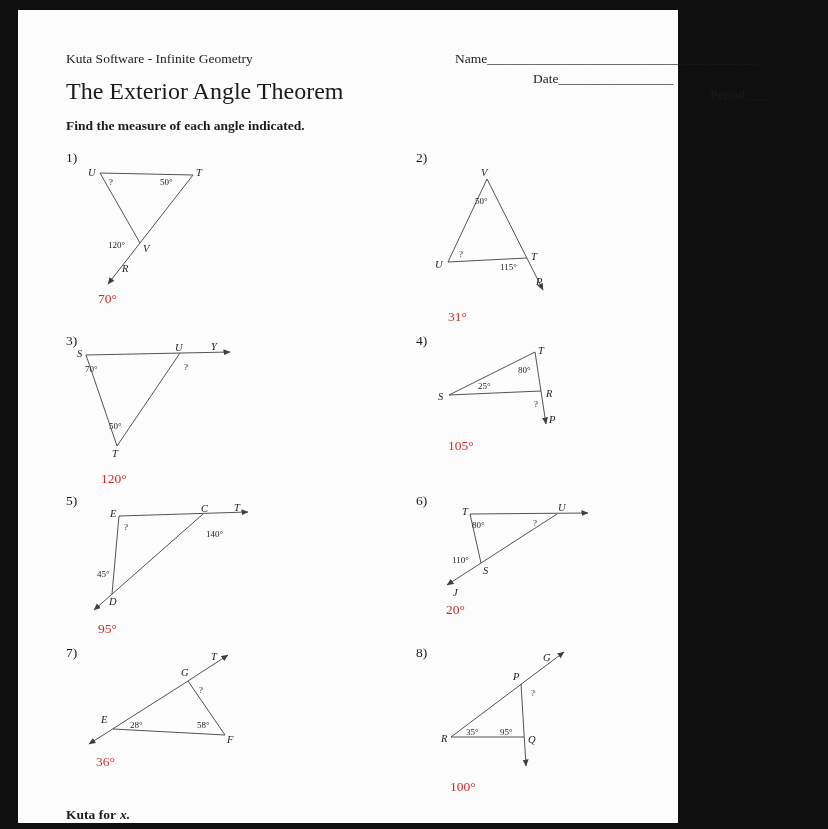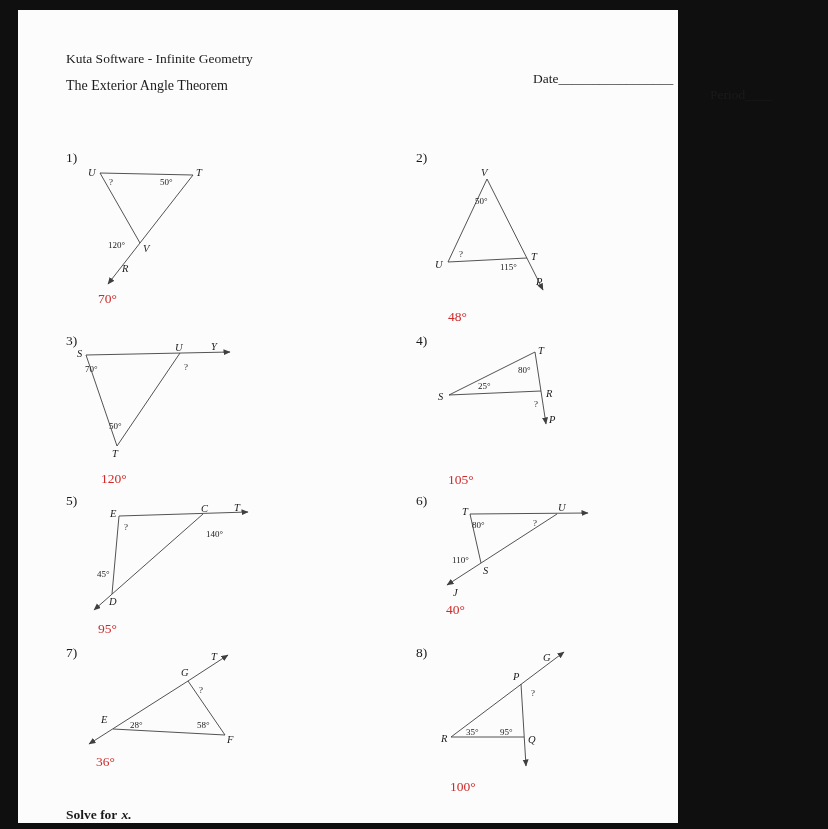--- a/index.html
+++ b/index.html
@@ -1,39 +1,41 @@
 <!DOCTYPE html>
 <html><head>
 <meta charset="utf-8">
 <style>
   html,body{margin:0;padding:0;}
   body{width:828px;height:829px;background:#0f0f0f;position:relative;overflow:hidden;
        font-family:"Liberation Serif", serif;}
   .page{position:absolute;left:18px;top:10px;width:660px;height:813px;background:#fcfcfc;}
   .abs{position:absolute;white-space:nowrap;color:#1b1b1b;}
   .sm{font-size:13.5px;}
-  .title{font-size:14px;}
+  .title{font-size:24px;}
   .b{font-weight:bold;}
   .ans{font-size:13.5px;color:#cf2b2b;}
   svg.diagram{position:absolute;overflow:visible;}
   svg.diagram line{stroke:#3f3f3f;stroke-width:0.9;}
   svg.diagram text{fill:#1b1b1b;}
   .vl{font-family:"Liberation Serif",serif;font-style:italic;font-size:10.5px;}
   .al{font-family:"Liberation Serif",serif;font-size:9px;}
   .ital{font-style:italic;margin-left:4px;}
 </style>
 </head>
 <body>
 
 <div class="page">
 
   <div class="abs sm" style="left:48px;top:41px">Kuta Software - Infinite Geometry</div>
+  <div class="abs sm" style="left:437px;top:41px">Name________________________________________</div>
   <div class="abs title" style="left:48px;top:68px">The Exterior Angle Theorem</div>
   <div class="abs sm" style="left:515px;top:61px">Date_________________</div>
   <div class="abs sm" style="left:692px;top:77px">Period____</div>
+  <div class="abs sm b" style="left:48px;top:108px">Find the measure of each angle indicated.</div>
 
   <div>
     <div class="abs sm" style="left:48px;top:140px">1)</div>
     <svg class="diagram" style="left:67px;top:150px" width="130" height="140">
       <defs>
           <marker id="m1" markerWidth="8" markerHeight="8" refX="6.5" refY="3" orient="auto" markerUnits="userSpaceOnUse">
             <path d="M0,0 L7,3 L0,6 Z" fill="#3f3f3f"></path>
           </marker>
         </defs>
       <line x1="15" y1="13" x2="108" y2="15"></line>
@@ -62,21 +64,21 @@
       <line x1="18" y1="102" x2="97" y2="98"></line>
       <line x1="57" y1="19" x2="113" y2="130" marker-end="url(#m2)"></line>
       <text class="vl" x="51" y="16">V</text>
       <text class="al" x="45" y="44">50°</text>
       <text class="vl" x="5" y="108">U</text>
       <text class="al" x="29" y="97">?</text>
       <text class="vl" x="101" y="100">T</text>
       <text class="al" x="70" y="110">115°</text>
       <text class="vl" x="106" y="125">P</text>
     </svg>
-    <div class="abs ans" style="left:430px;top:299px">48°</div>
+    <div class="abs ans" style="left:430px;top:299px">31°</div>
   </div>
 
   <div>
     <div class="abs sm" style="left:48px;top:323px">3)</div>
     <svg class="diagram" style="left:57px;top:335px" width="165" height="120">
       <defs>
           <marker id="m3" markerWidth="8" markerHeight="8" refX="6.5" refY="3" orient="auto" markerUnits="userSpaceOnUse">
             <path d="M0,0 L7,3 L0,6 Z" fill="#3f3f3f"></path>
           </marker>
         </defs>
@@ -106,21 +108,21 @@
       <line x1="14" y1="50" x2="106" y2="46"></line>
       <line x1="100" y1="7" x2="111" y2="79" marker-end="url(#m4)"></line>
       <text class="vl" x="103" y="9">T</text>
       <text class="al" x="83" y="28">80°</text>
       <text class="vl" x="3" y="55">S</text>
       <text class="al" x="43" y="44">25°</text>
       <text class="vl" x="111" y="52">R</text>
       <text class="al" x="99" y="62">?</text>
       <text class="vl" x="114" y="78">P</text>
     </svg>
-    <div class="abs ans" style="left:430px;top:462px">105°</div>
+    <div class="abs ans" style="left:430px;top:428px">105°</div>
   </div>
 
   <div>
     <div class="abs sm" style="left:48px;top:483px">5)</div>
     <svg class="diagram" style="left:67px;top:495px" width="170" height="115">
       <defs>
           <marker id="m5" markerWidth="8" markerHeight="8" refX="6.5" refY="3" orient="auto" markerUnits="userSpaceOnUse">
             <path d="M0,0 L7,3 L0,6 Z" fill="#3f3f3f"></path>
           </marker>
         </defs>
@@ -150,21 +152,21 @@
       <line x1="30" y1="9" x2="41" y2="58"></line>
       <line x1="117" y1="9" x2="7" y2="80" marker-end="url(#m6)"></line>
       <text class="vl" x="22" y="10">T</text>
       <text class="al" x="32" y="23">80°</text>
       <text class="vl" x="118" y="6">U</text>
       <text class="al" x="93" y="21">?</text>
       <text class="al" x="12" y="58">110°</text>
       <text class="vl" x="43" y="69">S</text>
       <text class="vl" x="13" y="91">J</text>
     </svg>
-    <div class="abs ans" style="left:428px;top:592px">40°</div>
+    <div class="abs ans" style="left:428px;top:592px">20°</div>
   </div>
 
   <div>
     <div class="abs sm" style="left:48px;top:635px">7)</div>
     <svg class="diagram" style="left:67px;top:640px" width="160" height="112">
       <defs>
           <marker id="m7" markerWidth="8" markerHeight="8" refX="6.5" refY="3" orient="auto" markerUnits="userSpaceOnUse">
             <path d="M0,0 L7,3 L0,6 Z" fill="#3f3f3f"></path>
           </marker>
         </defs>
@@ -198,15 +200,15 @@
       <text class="vl" x="73" y="30">P</text>
       <text class="al" x="91" y="46">?</text>
       <text class="vl" x="1" y="92">R</text>
       <text class="al" x="26" y="85">35°</text>
       <text class="al" x="60" y="85">95°</text>
       <text class="vl" x="88" y="93">Q</text>
     </svg>
     <div class="abs ans" style="left:432px;top:769px">100°</div>
   </div>
 
-  <div class="abs sm b" style="left:48px;top:797px"><span>Solve for</span><span class="ital">x.</span></div>
+  <div class="abs sm b" style="left:48px;top:797px"><span>Kuta for</span><span class="ital">x.</span></div>
 
 </div>
 
 </body></html>

